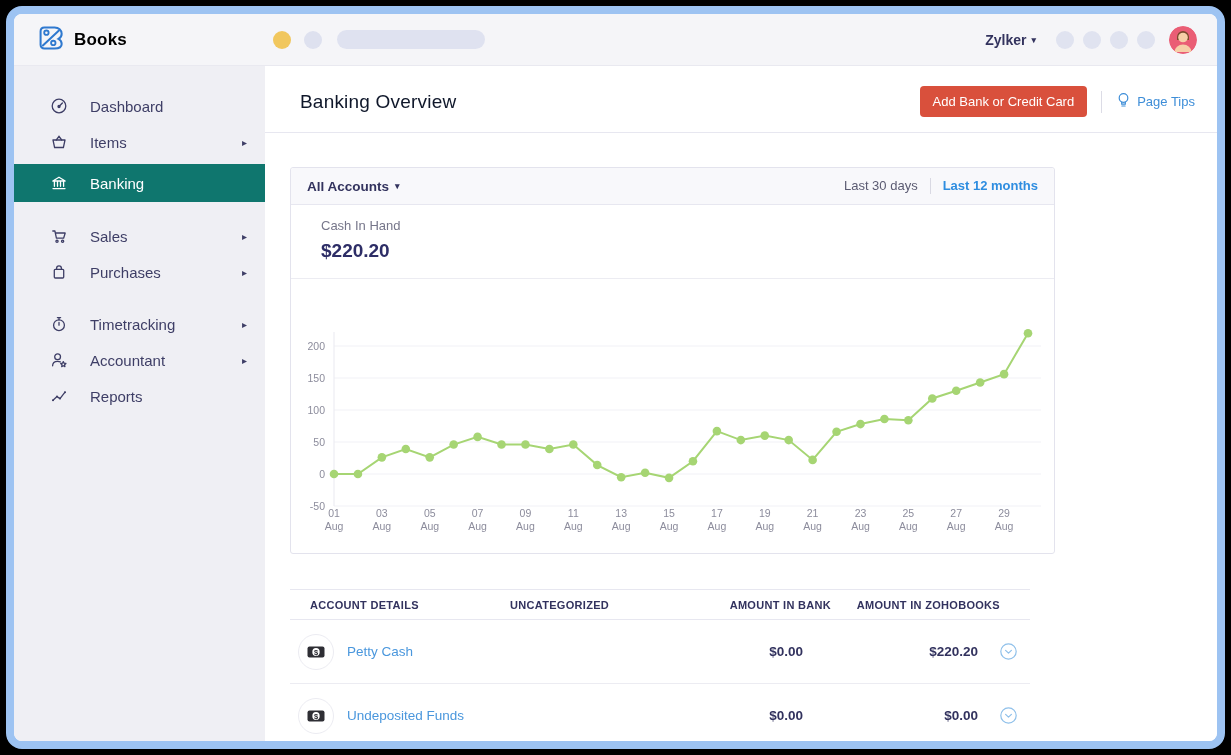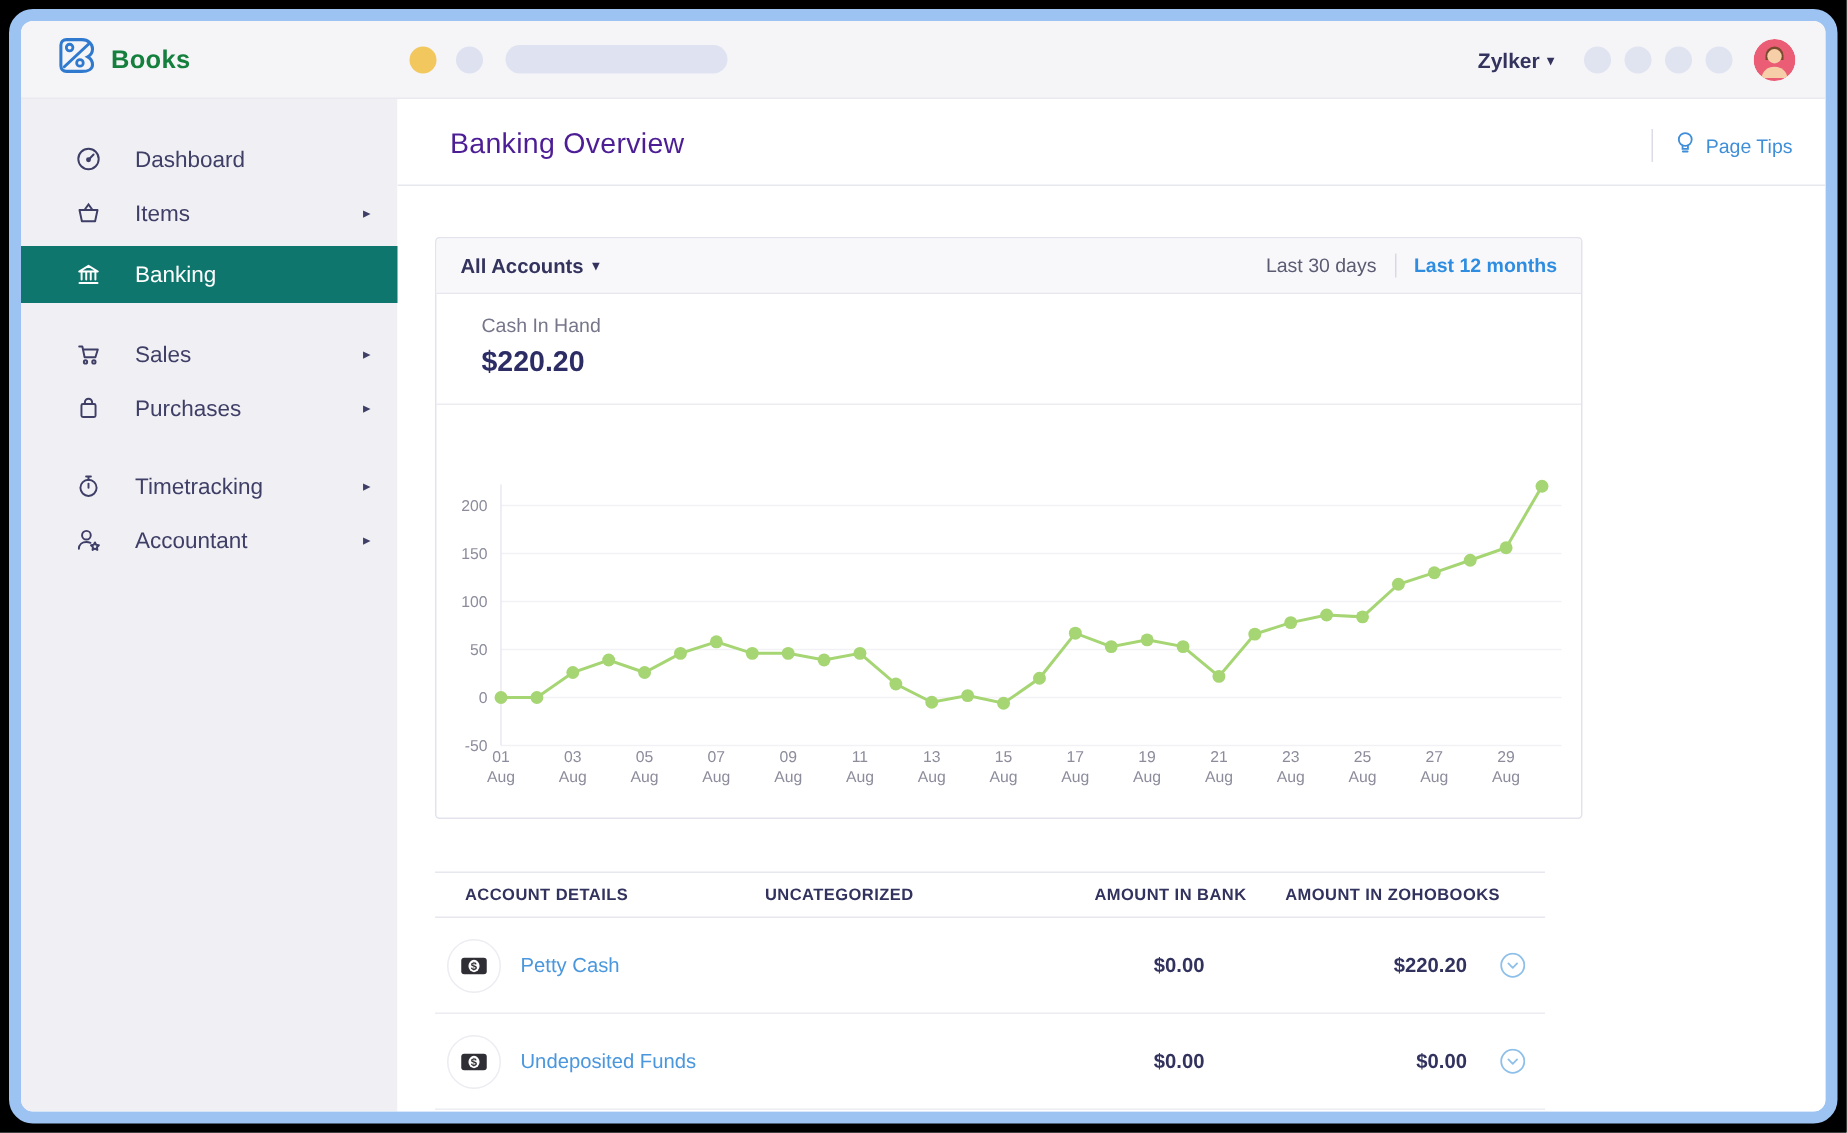--- a/index.html
+++ b/index.html
@@ -4,21 +4,21 @@
 <style>
   * { margin:0; padding:0; box-sizing:border-box; }
   html,body { width:1231px; height:755px; background:#000; font-family:"Liberation Sans", sans-serif; }
   .frame { position:absolute; left:6px; top:6px; width:1219px; height:743px;
            border:8px solid #9dc3f2; border-radius:16px; background:#fff; overflow:hidden;
            display:flex; flex-direction:column; }
   
   .topbar { height:52px; flex:0 0 52px; background:#f5f5f8; border-bottom:1px solid #e9e9f0;
             display:flex; align-items:center; padding:0 20px 0 22px; }
   .logo-wrap { display:flex; align-items:center; gap:8px; }
-  .app-name { font-size:17px; font-weight:bold; color:#15803d; letter-spacing:.2px; }
+  .app-name { font-size:17px; font-weight:bold; color:#000000; letter-spacing:.2px; }
   .tb-dot { width:18px; height:18px; border-radius:50%; }
   .tb-dot.yellow { background:#f1c75e; margin-left:146px; }
   .tb-dot.grey { background:#dee1ef; margin-left:13px; }
   .tb-pill { width:148px; height:19px; border-radius:10px; background:#dfe2f0; margin-left:15px; }
   .tb-right { margin-left:auto; display:flex; align-items:center; }
   .org-switcher { font-size:14px; color:#33335e; font-weight:bold; cursor:pointer; display:flex; align-items:center; gap:5px; }
   .caret-down { font-size:9px; color:#33335e; }
   .tb-icon-dot { width:18px; height:18px; border-radius:50%; background:#e0e3f0; margin-left:9px; }
   .tb-icon-dot.first { margin-left:20px; }
   .avatar { width:28px; height:28px; border-radius:50%; margin-left:14px; overflow:hidden; cursor:pointer; }
@@ -30,21 +30,21 @@
   .side-item .s-icon { width:18px; height:18px; margin-right:22px; flex:0 0 18px; display:flex; align-items:center; justify-content:center; }
   .side-item svg { stroke:#3e3e66; }
   .side-item.active { background:#0f766e; color:#fff; height:38px; }
   .side-item.active svg { stroke:#fff; }
   .side-caret { margin-left:auto; font-size:10px; color:#3e3e66; }
   .group-gap { margin-top:16px; }
   .small-gap { margin-top:4px; }
   
   .main { flex:1; background:#fff; overflow:hidden; }
   .page-header { display:flex; align-items:center; padding:20px 22px 15px 35px; }
-  .page-title { font-size:19px; color:#4c1d95; font-weight:normal; letter-spacing:.2px; }
+  .page-title { font-size:19px; color:#0f172a; font-weight:normal; letter-spacing:.2px; }
   .ph-right { margin-left:auto; display:flex; align-items:center; }
   .add-btn { background:#d9503c; color:#fff; border:none; border-radius:4px; font-size:13px;
              padding:8px 13px; cursor:pointer; font-family:inherit; }
   .ph-sep { width:1px; height:22px; background:#dcdce6; margin:0 14px; }
   .page-tips { display:flex; align-items:center; gap:6px; color:#3e8ed8; font-size:13px; cursor:pointer;text-align:right; }
   .header-divider { border-bottom:1px solid #e7e7f0; }
   .content { padding:34px 0 0 25px; }
   
   .card { width:765px; border:1px solid #e3e3ed; border-radius:3px; background:#fff; }
   .card-head { background:#f8f8fb; border-bottom:1px solid #e7e7f0; display:flex; align-items:center;
@@ -188,26 +188,39 @@
         <span class="s-icon">
           <svg width="18" height="18" viewBox="0 0 18 18" fill="none" stroke-width="1.3">
               <circle cx="7.6" cy="5.8" r="2.9"></circle>
               <path d="M2.6 14.8c0-3 2.3-4.5 5-4.5 1 0 1.9.2 2.7.6" stroke-linecap="round"></path>
               <path d="m13.3 10.6.8 1.6 1.8.3-1.3 1.3.3 1.8-1.6-.85-1.6.85.3-1.8-1.3-1.3 1.8-.3z" stroke-linejoin="round"></path>
             </svg>
         </span>
         <span>Accountant</span>
         <span class="side-caret">▸</span>
       </div>
+      <div class="side-item">
+        <span class="s-icon">
+          <svg width="18" height="18" viewBox="0 0 18 18" fill="none" stroke-width="1.3">
+              <path d="M3 13.2 7 9.6l3 2 5-6.4" stroke-linecap="round" stroke-linejoin="round"></path>
+              <circle cx="3" cy="13.2" r="1" fill="currentColor" stroke="none"></circle>
+              <circle cx="7" cy="9.6" r="1" fill="currentColor" stroke="none"></circle>
+              <circle cx="10" cy="11.6" r="1" fill="currentColor" stroke="none"></circle>
+              <circle cx="15" cy="5.2" r="1" fill="currentColor" stroke="none"></circle>
+            </svg>
+        </span>
+        <span>Reports</span>
+      </div>
     </div>
 
     <div class="main">
       <div class="page-header">
         <h1 class="page-title">Banking Overview</h1>
         <div class="ph-right">
+          <button class="add-btn">Add Bank or Credit Card</button>
           <span class="ph-sep"></span>
           <span class="page-tips">
             <span>
               <svg width="15" height="17" viewBox="0 0 15 17" fill="none" stroke="#3e8ed8" stroke-width="1.2">
                   <circle cx="7.5" cy="6" r="4.3"></circle>
                   <path d="M5.7 10v2.2h3.6V10M5.9 14h3.2" stroke-linecap="round"></path>
                 </svg>
             </span>
             <span>Page Tips</span>
           </span>

